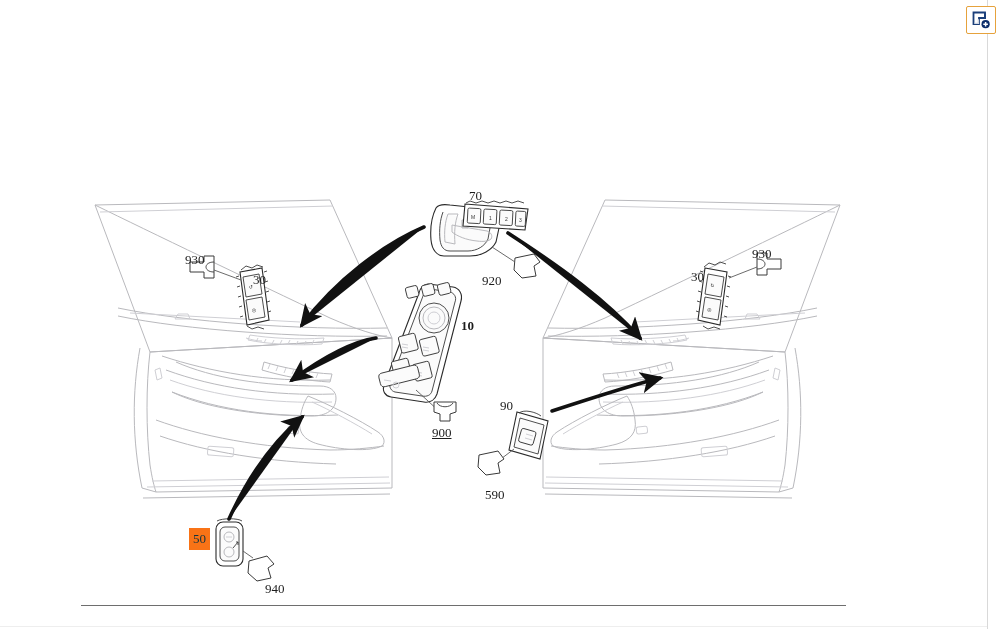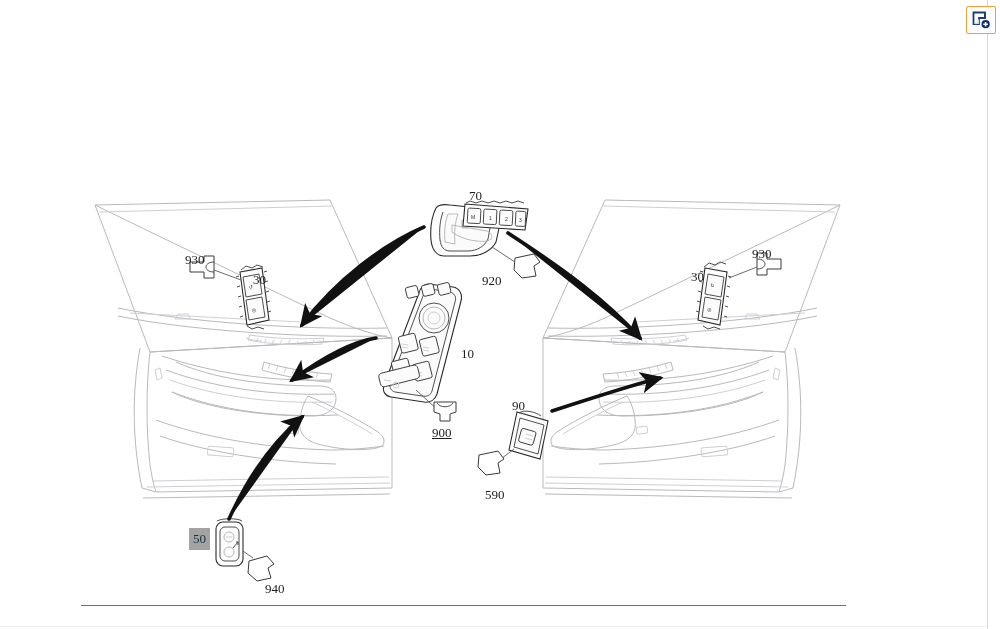--- a/index.html
+++ b/index.html
@@ -34,21 +34,21 @@
     border-top:1px solid #eeeeee;
   }
 
   
   .callout{
     position:absolute;font-family:"Liberation Serif", serif;
     font-size:13px;line-height:19px;color:#1c1c1c;white-space:nowrap;
     user-select:none;
   }
   .callout.sel{
-    background:#a3a3a3;padding:1px 4px 2px 4px;color:#13343f;
+    background:#f97316;padding:1px 4px 2px 4px;color:#13343f;
   }
 </style>
 </head>
 <body>
 
 <div id="stage">
 
   <svg id="diagram-svg" viewBox="0 0 1000 629" xmlns="http://www.w3.org/2000/svg">
     <defs>
       <style>
@@ -276,25 +276,25 @@
       <path class="arrow" d="M552,411 C598,396 636,384 660,378" fill="none" stroke="#111111" stroke-width="3.6" stroke-linecap="round" marker-end="url(#arrowhead)"></path>
 
       <path class="arrow" d="M229,519 C244,486 268,446 302,417" fill="none" stroke="#111111" stroke-width="3.6" stroke-linecap="round" marker-end="url(#arrowhead)"></path>
     </g>
   </svg>
 
   <div class="callout" style="left:185px;top:250px;">930</div>
   <div class="callout" style="left:253px;top:270px;">30</div>
   <div class="callout" style="left:469px;top:186px;">70</div>
   <div class="callout" style="left:466px;top:271px;margin-left:16px;">920</div>
-  <div class="callout" style="left:461px;top:344px;">10</div>
+  <div class="callout" style="left:461px;top:316px;font-weight:bold;">10</div>
   <div class="callout" style="left:432px;top:423px;text-decoration:underline;">900</div>
   <div class="callout" style="left:752px;top:244px;">930</div>
   <div class="callout" style="left:691px;top:267px;">30</div>
-  <div class="callout" style="left:500px;top:396px;margin-left:12px;">90</div>
+  <div class="callout" style="left:500px;top:396px;">90</div>
   <div class="callout" style="left:485px;top:485px;">590</div>
   <div class="callout sel" style="left:189px;top:528px;">50</div>
   <div class="callout" style="left:265px;top:579px;">940</div>
 
   <div id="bottom-rule"></div>
   <div id="bottom-edge"></div>
 
   <div id="tool-rail"></div>
 
   <div id="new-window-button">

